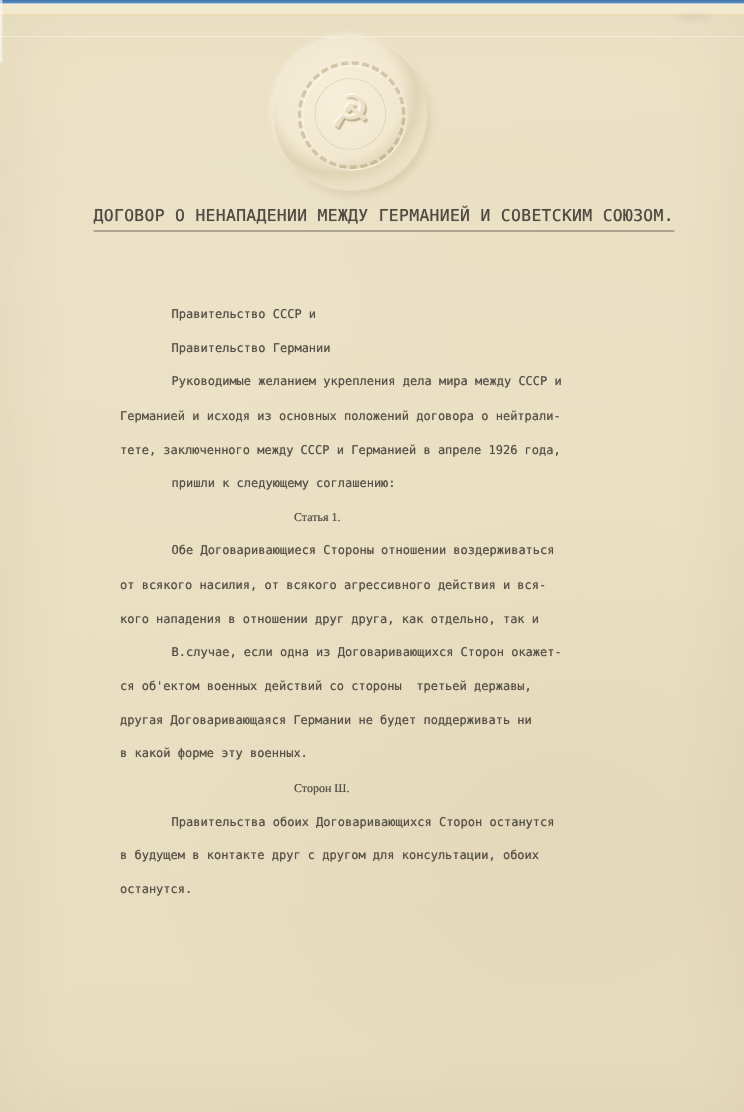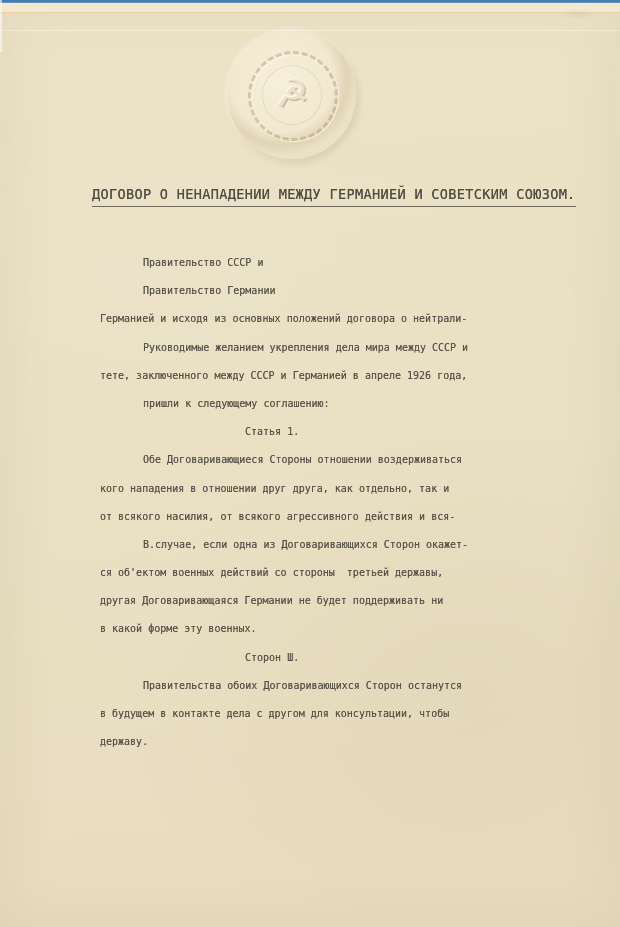--- a/index.html
+++ b/index.html
@@ -78,42 +78,42 @@
 
   
   .corner-smudge {
     position: absolute; right: 22px; top: 8px; width: 40px; height: 12px;
     background: radial-gradient(ellipse at center, rgba(120,120,125,0.10), transparent 70%);
   }
 
   
   .title {
     position: absolute; left: 78px; top: 172px;
-    margin: 14px; font-weight: normal;
+    margin: 0; font-weight: normal;
     font-size: 13.6px; letter-spacing: 0.3px;
     color: #4f4a42;
     white-space: nowrap;
     text-shadow: 0 0 0.6px rgba(79,74,66,0.75);
   }
   .title .underlined {
     border-bottom: 1.5px solid rgba(79,74,66,0.8);
     padding-bottom: 4px;
   }
   .doc-body {
     position: absolute; left: 100px; top: 249px; width: 500px;
     color: #555047;
     font-size: 10px;
     text-shadow: 0 0 0.6px rgba(85,80,71,0.65);
   }
   .line {
     line-height: 28.2px; height: 28.2px;
     white-space: pre;
   }
   .line.indent { padding-left: 43px; }
-  .line.heading { padding-left: 145px; }
+  .line.heading { padding-left: 145px; font-family: Liberation Serif, serif; }
 </style>
 </head>
 <body>
 
 <div class="page">
 
   <div class="edge-blue"></div>
   <div class="edge-lightline"></div>
   <div class="edge-cream"></div>
   <div class="edge-faint"></div>
@@ -127,31 +127,31 @@
     <div class="seal-glyph">☭</div>
   </div>
 
   <h1 class="title">
     <span class="underlined">ДОГОВОР О НЕНАПАДЕНИИ МЕЖДУ ГЕРМАНИЕЙ И СОВЕТСКИМ СОЮЗОМ.</span>
   </h1>
 
   <div class="doc-body">
     <div class="line indent">Правительство СССР и</div>
     <div class="line indent">Правительство Германии</div>
+    <div class="line indent">Руководимые желанием укрепления дела мира между СССР и</div>
     <div class="line">Германией и исходя из основных положений договора о нейтрали-</div>
-    <div class="line indent">Руководимые желанием укрепления дела мира между СССР и</div>
     <div class="line">тете, заключенного между СССР и Германией в апреле 1926 года,</div>
     <div class="line indent">пришли к следующему соглашению:</div>
     <div class="line heading">Статья 1.</div>
     <div class="line indent">Обе Договаривающиеся Стороны отношении воздерживаться</div>
+    <div class="line">от всякого насилия, от всякого агрессивного действия и вся-</div>
     <div class="line">кого нападения в отношении друг друга, как отдельно, так и</div>
-    <div class="line">от всякого насилия, от всякого агрессивного действия и вся-</div>
     <div class="line indent">В.случае, если одна из Договаривающихся Сторон окажет-</div>
     <div class="line">ся об'ектом военных действий со стороны  третьей державы,</div>
     <div class="line">другая Договаривающаяся Германии не будет поддерживать ни</div>
     <div class="line">в какой форме эту военных.</div>
     <div class="line heading">Сторон Ш.</div>
     <div class="line indent">Правительства обоих Договаривающихся Сторон останутся</div>
-    <div class="line">в будущем в контакте дела с другом для консультации, чтобы</div>
-    <div class="line">державу.</div>
+    <div class="line">в будущем в контакте друг с другом для консультации, обоих</div>
+    <div class="line">останутся.</div>
   </div>
 
 </div>
 
 </body></html>

